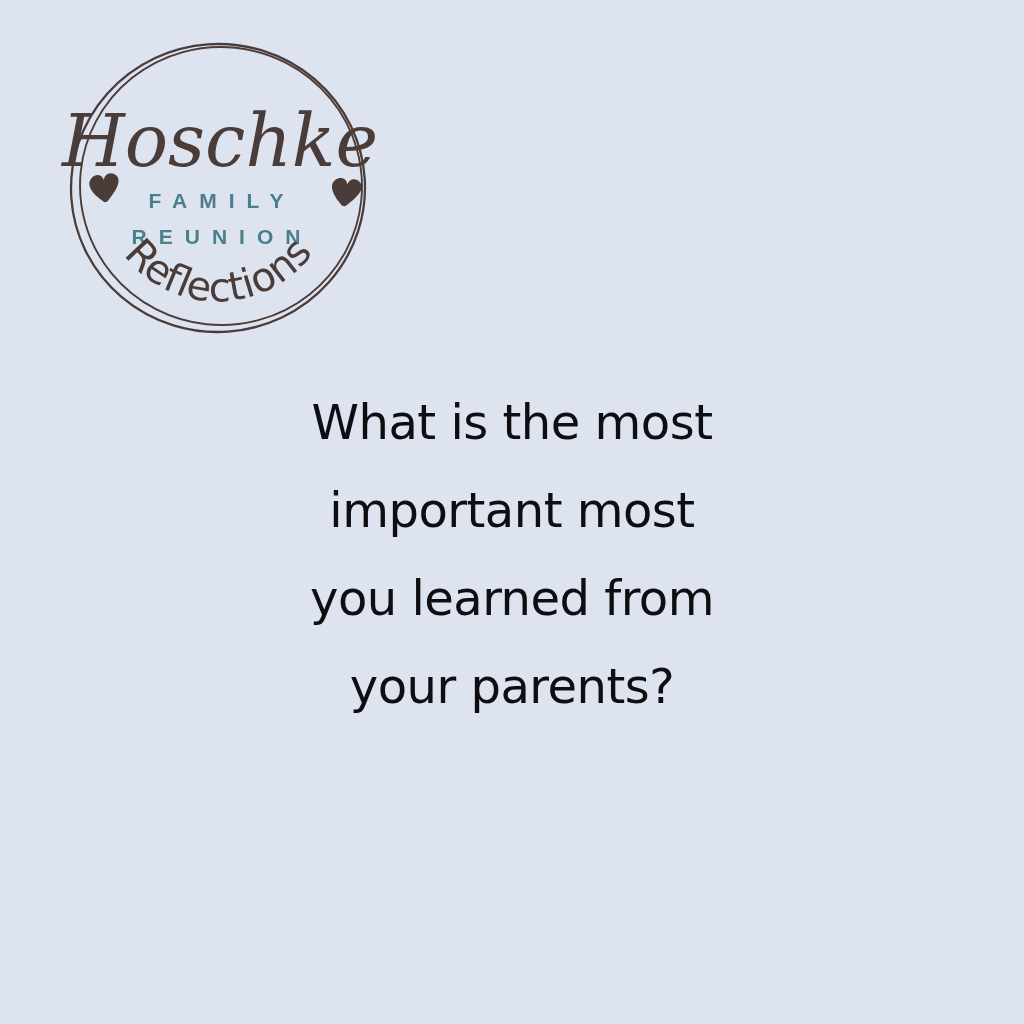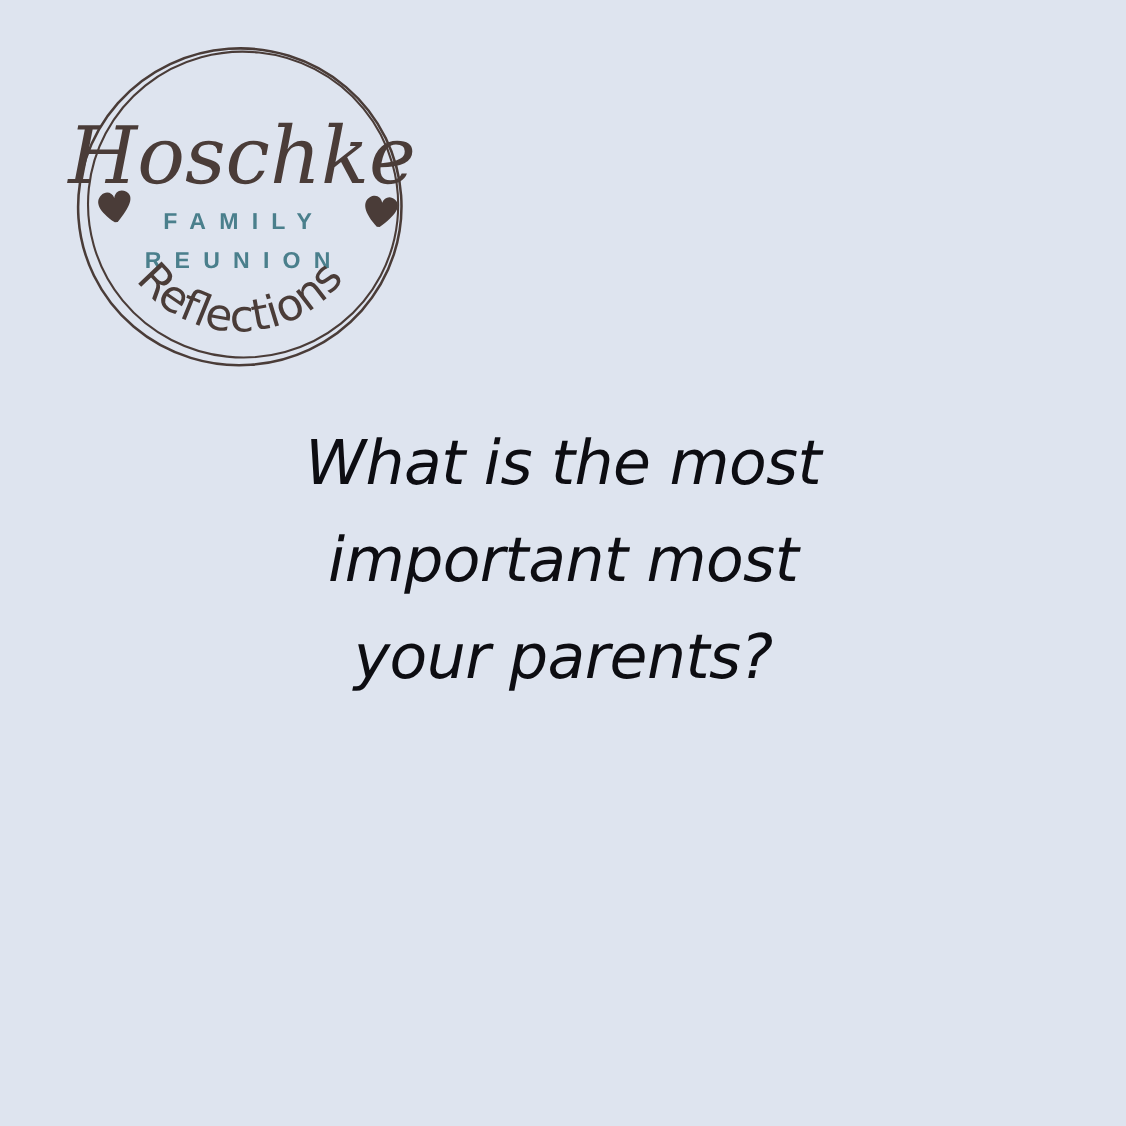--- a/index.html
+++ b/index.html
@@ -55,27 +55,26 @@
   
   #question-block {
     position: absolute;
     left: 162px;
     top: 378px;
     width: 700px;
     text-align: center;
   }
   .question-line {
     font-family: "DejaVu Sans", sans-serif;
-    font-size: 56px;
+    font-size: 48px;
     line-height: 88px;
     color: #0d0d12;
     font-weight: 400;
     letter-spacing: -0.5px;
     white-space: nowrap;
-    font-style: italic;
   }
 </style>
 </head>
 <body>
 
 <div id="canvas">
 
   <div id="logo-badge">
     <svg viewBox="0 0 330 322" xmlns="http://www.w3.org/2000/svg">
       <defs>
@@ -109,16 +108,17 @@
       <g transform="translate(278,150) rotate(6) scale(1.30)">
         <path d="M12 22 C 2 13, 0 6, 5 2 C 9 -1, 13 1, 14 5
                  C 15 1, 19 -1, 23 2 C 28 6, 24 13, 14 22 Z" fill="#4a3c38"></path>
       </g>
     </svg>
   </div>
 
   <div id="question-block">
     <div class="question-line">What is the most</div>
     <div class="question-line">important most</div>
+    <div class="question-line">you learned from</div>
     <div class="question-line">your parents?</div>
   </div>
 
 </div>
 
 </body></html>

